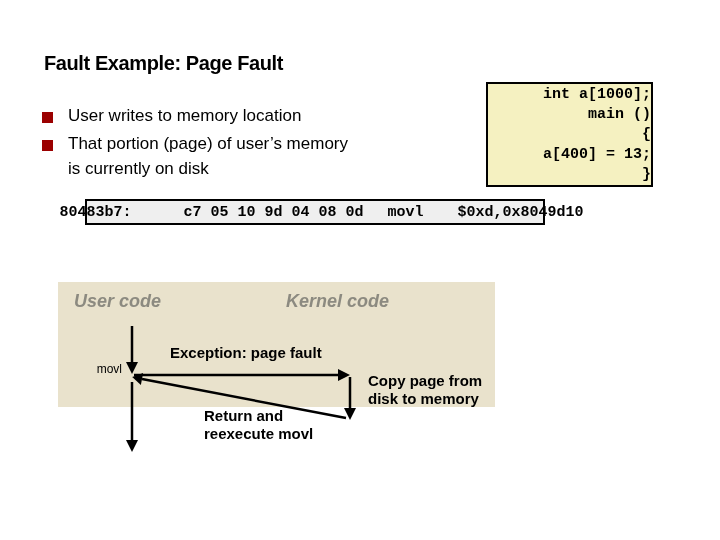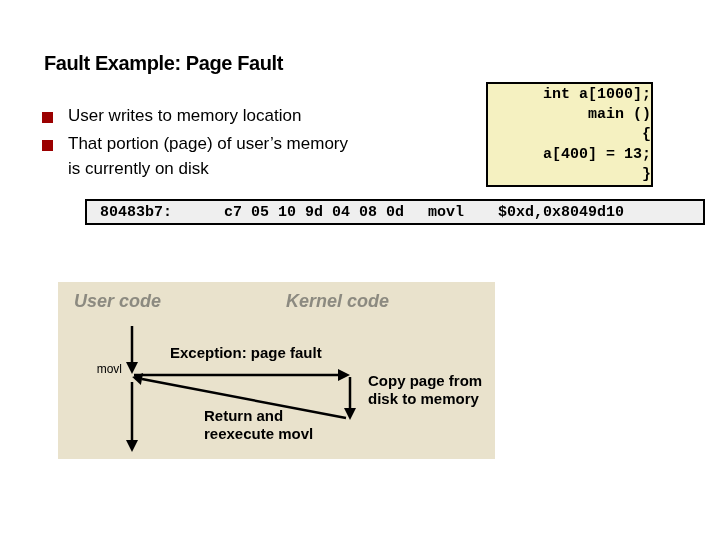--- a/index.html
+++ b/index.html
@@ -25,33 +25,33 @@
     position:absolute;left:486px;top:82px;width:167px;height:105px;box-sizing:border-box;
     background:var(--code_box_bg,#F5F1C1);border:2px solid var(--code_box_border,#000);
     font-family:"Liberation Mono","DejaVu Sans Mono",monospace;
     font-size:15px;font-weight:bold;line-height:20px;
     padding:1px 0 0 6px;
     text-align:right;
   }
   .code-box div{white-space:pre;}
   
   .asm-bar{
-    position:absolute;left:85px;top:199px;width:620px;height:26px;box-sizing:border-box;
+    position:absolute;left:85px;top:199px;width:460px;height:26px;box-sizing:border-box;
     background:var(--asm_bar_bg,#EFEFEF);border:2px solid #000;
     display:flex;align-items:center;
     font-family:"Liberation Mono","DejaVu Sans Mono",monospace;
-    font-size:15px;font-weight:bold;white-space:pre;
+    font-size:15px;font-weight:bold;white-space:pre;justify-content:center;
   }
   .asm-addr{margin-left:13px;}
   .asm-bytes{margin-left:52px;}
   .asm-mn{margin-left:24px;}
   .asm-op{margin-left:34px;}
   
   .panel{
-    position:absolute;left:58px;top:282px;width:437px;height:177px;
+    position:absolute;left:58px;top:282px;width:437px;height:125px;
     background:var(--panel_bg,#E9E2CC);
   }
   .panel svg{position:absolute;left:0;top:0;}
   .lane-label{
     position:absolute;top:9px;font-size:18px;font-weight:bold;font-style:italic;
     color:var(--muted_label,#8C8A80);
   }
   .lbl-user{left:16px;}
   .lbl-kernel{left:228px;}
   .movl-lbl{

